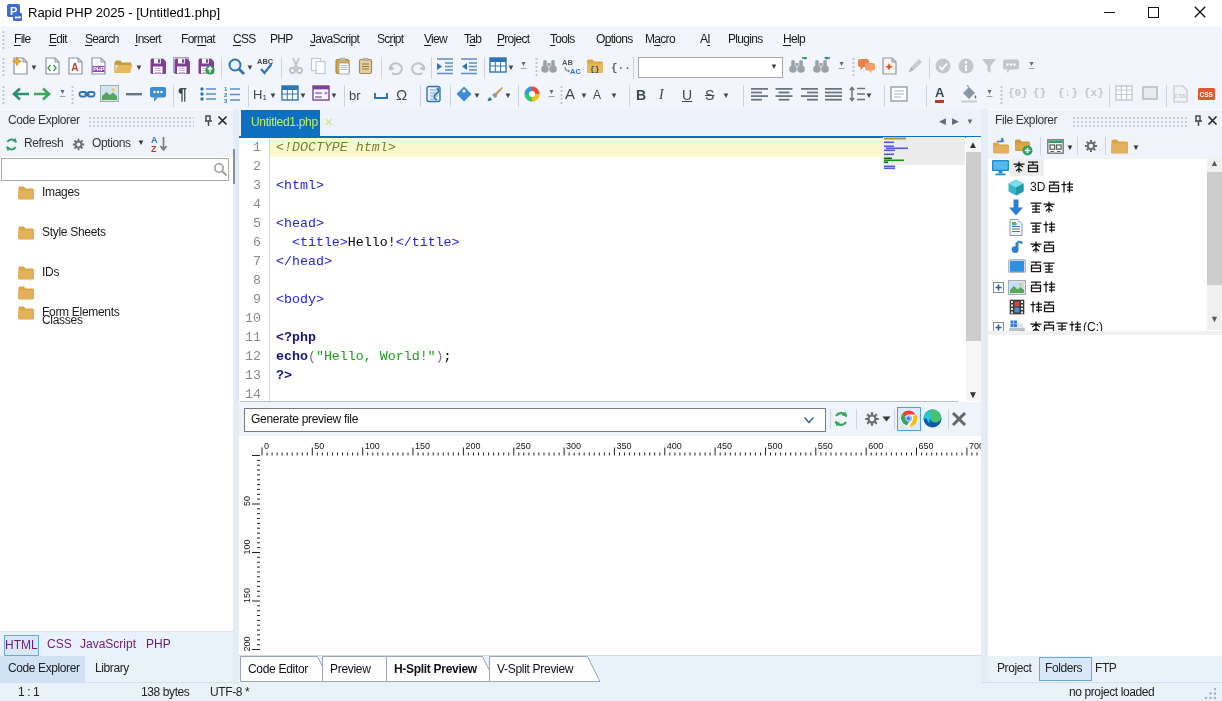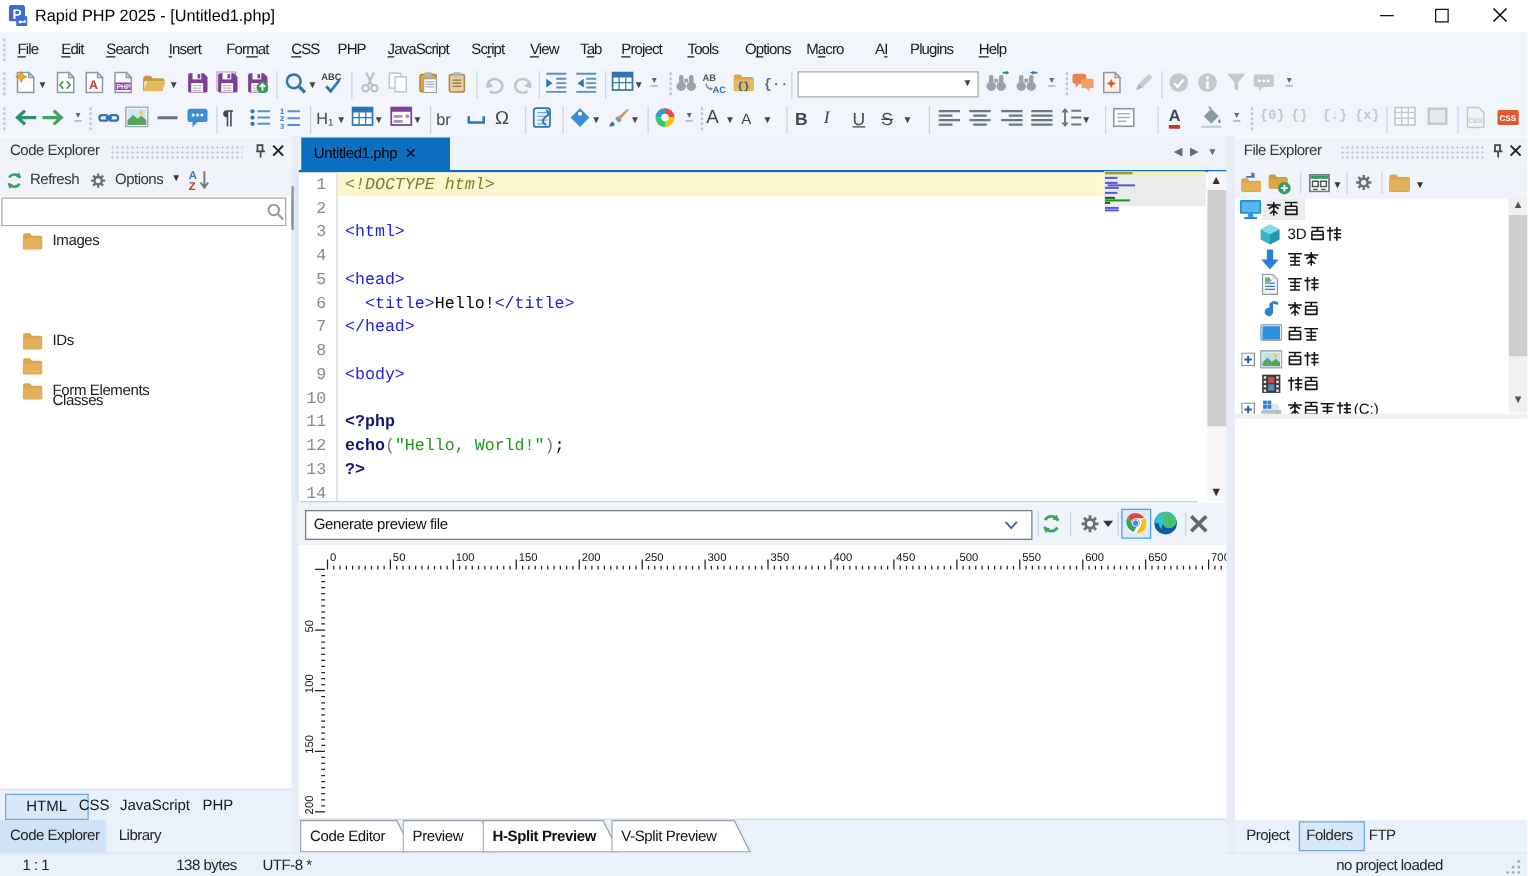--- a/index.html
+++ b/index.html
@@ -20,28 +20,28 @@
 .ovf{top:8px;width:11px;height:14px;color:#5a6a80;font-size:8px;line-height:5px;text-align:center;}
 .dots{background-image:radial-gradient(circle,#c4cdda 0.8px,transparent 1px);background-size:4px 4px;}
 #leftpanel{left:0;top:109px;width:233px;height:573px;background:#fff;}
 #lp-head{left:0;top:110px;width:233px;height:23px;background:#f0f4fa;}
 #lp-head span,#rp-head span{font-size:12px;letter-spacing:-0.4px;color:#333;}
 #lp-tools{left:0;top:133px;width:233px;height:24px;background:#f0f4fa;font-size:12px;color:#333;letter-spacing:-0.4px;}
 #lp-search{left:1px;top:158px;width:226px;height:21px;background:#fff;border:1px solid #a8a8a8;}
 #lp-tree{left:0;top:181px;width:233px;height:450px;background:#fff;text-decoration:underline;}
 .trow{height:20px;font-size:12px;color:#1a1a1a;letter-spacing:-0.3px;}
 #lp-lang{left:0;top:631px;width:233px;height:25px;background:#e9f1fb;border-top:1px solid #d7e0ec;}
-.langbtn{top:3px;height:17px;font-size:12px;color:#0f172a;padding:1px 16px;line-height:17px;}
+.langbtn{top:3px;height:17px;font-size:12px;color:#701a75;padding:1px 0;line-height:17px;}
 #lp-tabs{left:0;top:656px;width:233px;height:26px;background:#e9f1fb;font-size:12px;color:#222;letter-spacing:-0.4px;}
 
 #splitL{left:233px;top:109px;width:6px;height:573px;background:#e7edf7;}
 #splitR{left:981px;top:109px;width:7px;height:573px;background:#e7edf7;}
 
 #tabbar{left:239px;top:109px;width:742px;height:27px;background:#eef2fa;}
-#tab1{left:241px;top:110px;width:119px;height:26px;background:#0d6fc2;color:#000000;font-size:12px;letter-spacing:-0.3px;}
+#tab1{left:241px;top:110px;width:79px;height:26px;background:#0d6fc2;color:#bef264;font-size:12px;letter-spacing:-0.3px;}
 #blueline{left:239px;top:136px;width:742px;height:2px;background:#0d6fc2;}
 #editor{left:239px;top:138px;width:742px;height:263px;background:#fff;}
 #gutterstrip{left:236px;top:138px;width:3px;height:263px;background:#dde7f5;}
 .lnum{left:239px;width:22px;text-align:right;font-family:"Liberation Mono",monospace;font-size:13.3px;color:#8a8a8a;}
 #gutline{left:269px;top:138px;width:1px;height:263px;background:#d8d8d8;}
 .cl{left:276px;font-family:"Liberation Mono",monospace;font-size:13.3px;white-space:pre;color:#000;}
 #yline{left:270px;top:138px;width:613px;height:19px;background:#fbf8cf;}
 .tag{color:#2323dc;}
 .kw{color:#14147c;font-weight:bold;}
 .str{color:#1a9c1a;}
@@ -480,20 +480,27 @@
     </svg>
 </div>
 <div class="abs" id="lp-tree">
     <div class="abs trow" style="left:0;top:2px;width:233px;">
 <svg class="abs" style="left:18px;top:3px" width="16" height="14" viewBox="0 0 16 14">
         <path d="M0.5 2 q0-1.5 1.5-1.5 h4 l1.5 2 h7 q1.5 0 1.5 1.5 v8 q0 1.5-1.5 1.5 h-13 q-1.5 0-1.5-1.5z" fill="#dca647"></path>
         <path d="M0.5 4.5 h15 v7 q0 1.5-1.5 1.5 h-12 q-1.5 0-1.5-1.5z" fill="#e3b05c"></path>
       </svg>
 <span class="abs" style="left:42px;top:2px;">Images</span>
     </div>
+<div class="abs trow" style="left:0;top:42px;width:233px;">
+<svg class="abs" style="left:18px;top:3px" width="16" height="14" viewBox="0 0 16 14">
+        <path d="M0.5 2 q0-1.5 1.5-1.5 h4 l1.5 2 h7 q1.5 0 1.5 1.5 v8 q0 1.5-1.5 1.5 h-13 q-1.5 0-1.5-1.5z" fill="#dca647"></path>
+        <path d="M0.5 4.5 h15 v7 q0 1.5-1.5 1.5 h-12 q-1.5 0-1.5-1.5z" fill="#e3b05c"></path>
+      </svg>
+<span class="abs" style="left:42px;top:2px;">Style Sheets</span>
+    </div>
 <div class="abs trow" style="left:0;top:82px;width:233px;">
 <svg class="abs" style="left:18px;top:3px" width="16" height="14" viewBox="0 0 16 14">
         <path d="M0.5 2 q0-1.5 1.5-1.5 h4 l1.5 2 h7 q1.5 0 1.5 1.5 v8 q0 1.5-1.5 1.5 h-13 q-1.5 0-1.5-1.5z" fill="#dca647"></path>
         <path d="M0.5 4.5 h15 v7 q0 1.5-1.5 1.5 h-12 q-1.5 0-1.5-1.5z" fill="#e3b05c"></path>
       </svg>
 <span class="abs" style="left:42px;top:2px;">IDs</span>
     </div>
 <div class="abs trow" style="left:0;top:102px;width:233px;">
 <svg class="abs" style="left:18px;top:3px" width="16" height="14" viewBox="0 0 16 14">
         <path d="M0.5 2 q0-1.5 1.5-1.5 h4 l1.5 2 h7 q1.5 0 1.5 1.5 v8 q0 1.5-1.5 1.5 h-13 q-1.5 0-1.5-1.5z" fill="#dca647"></path>

